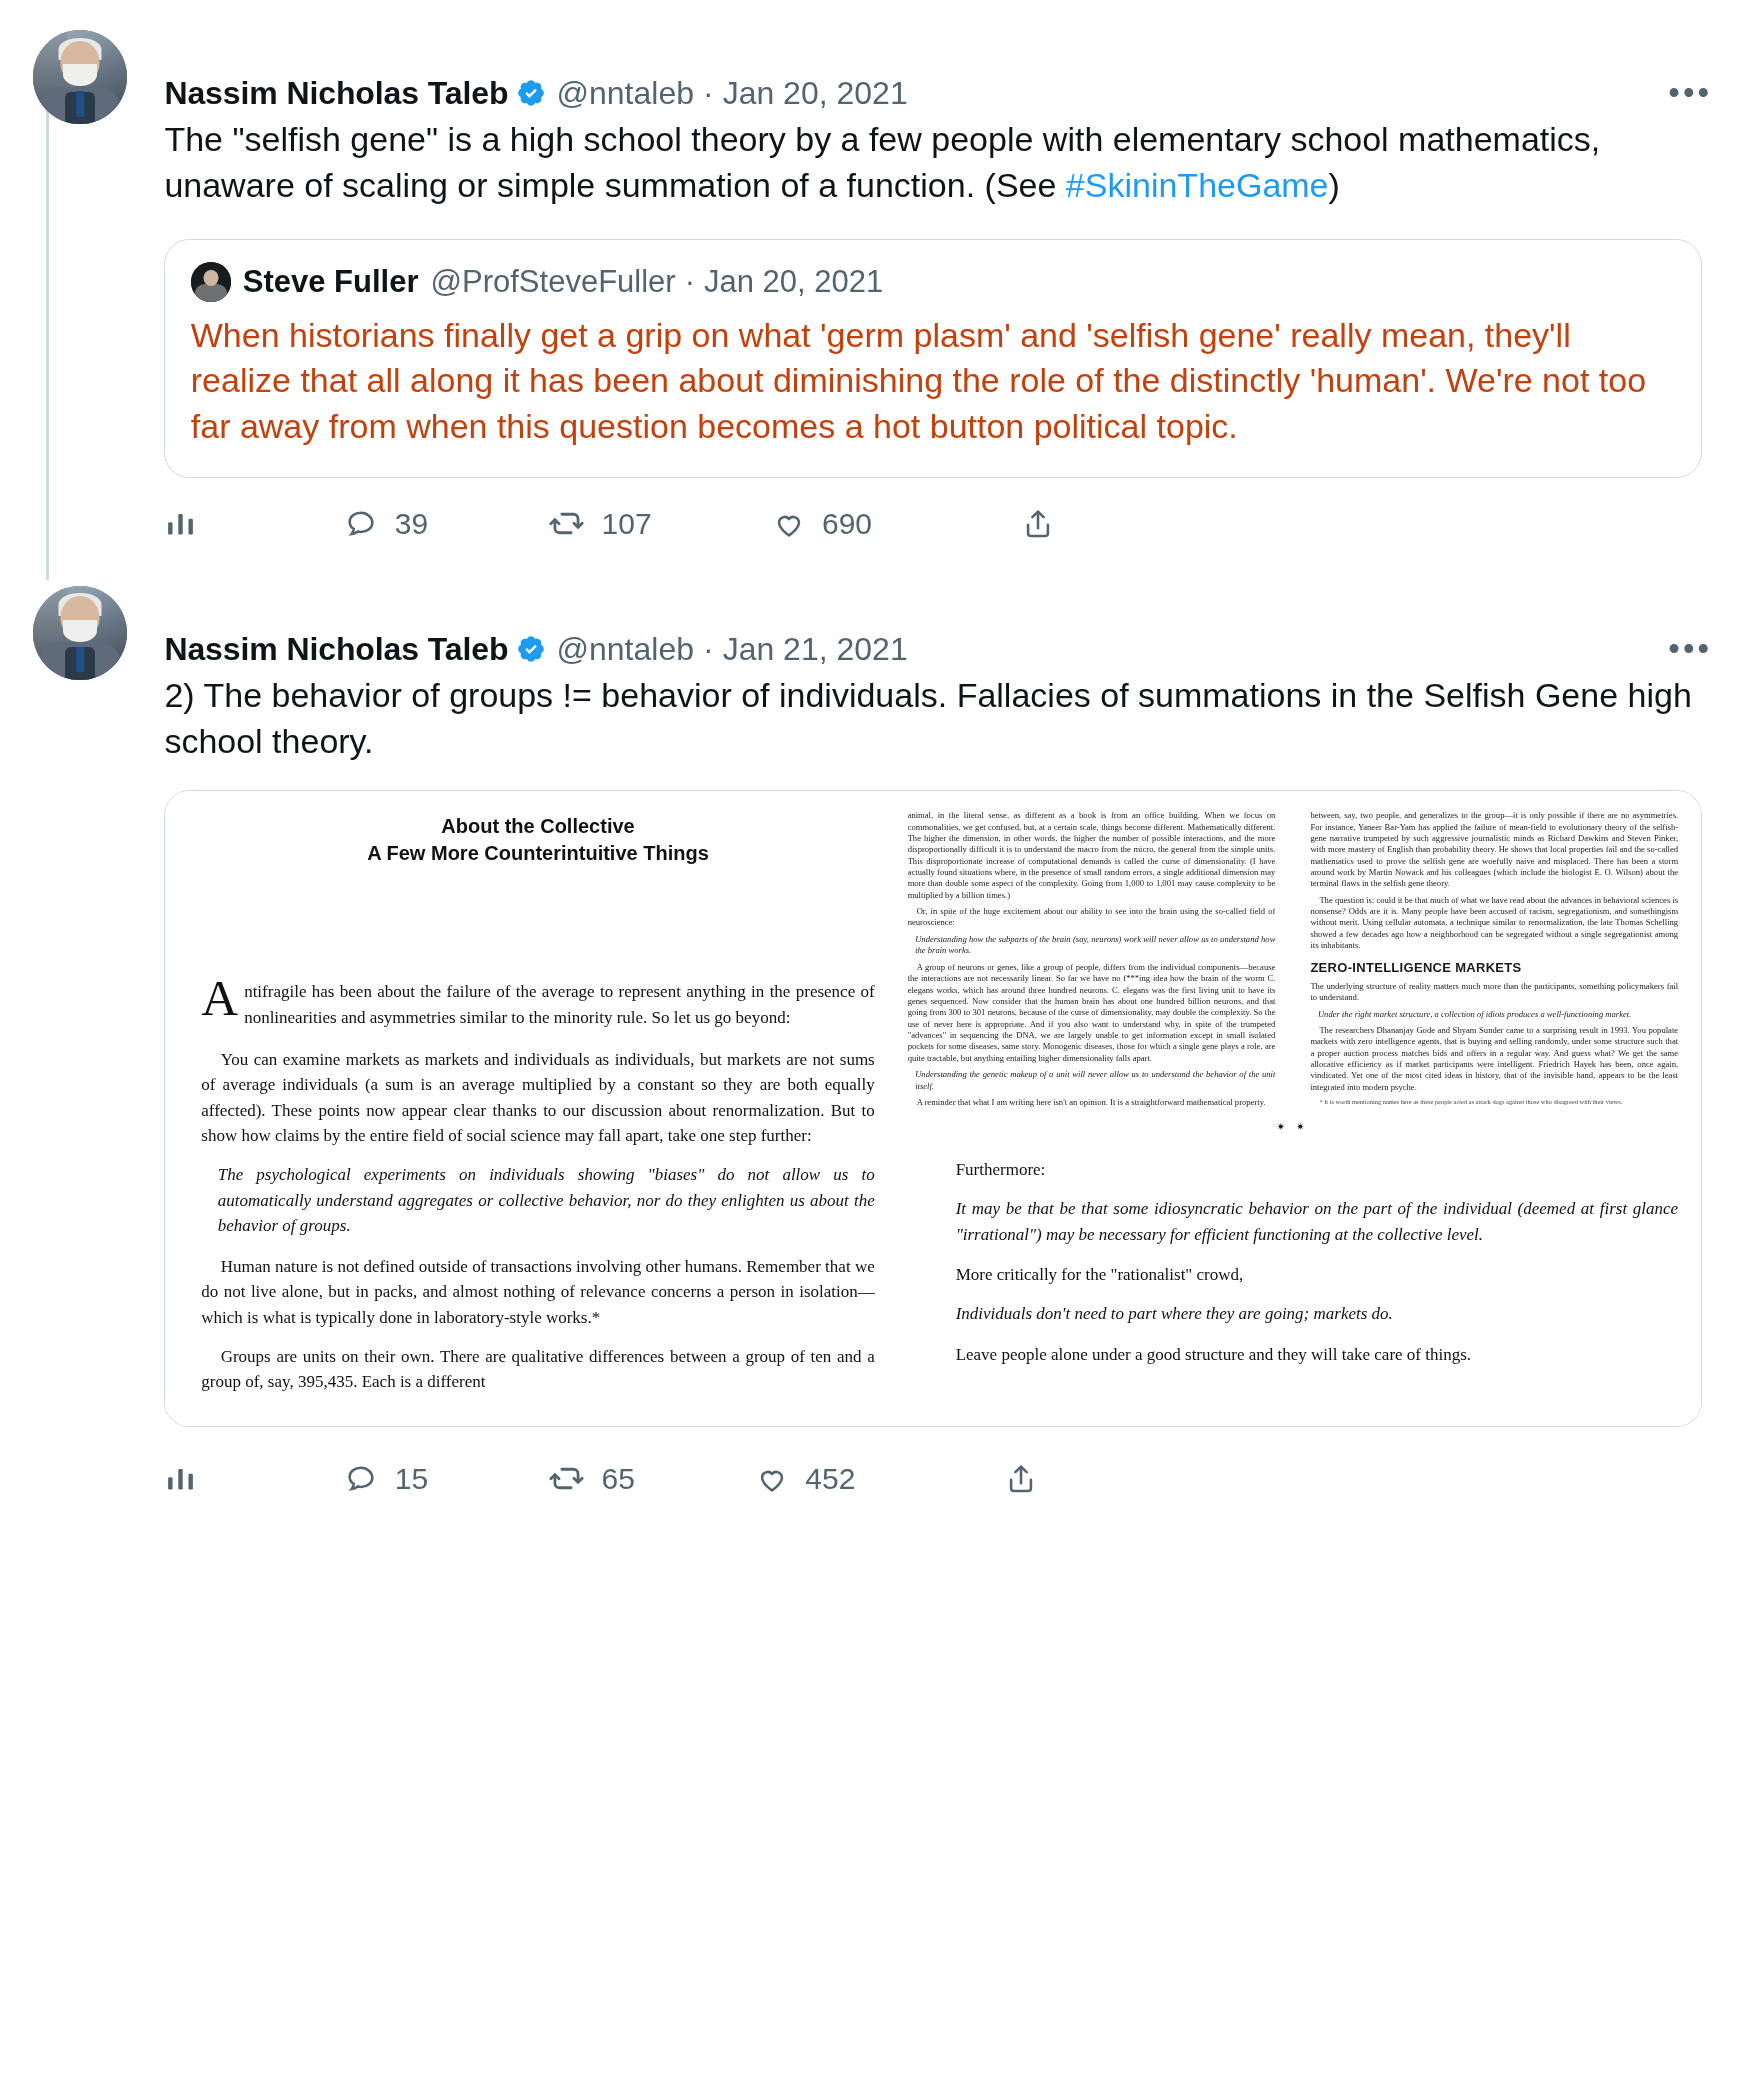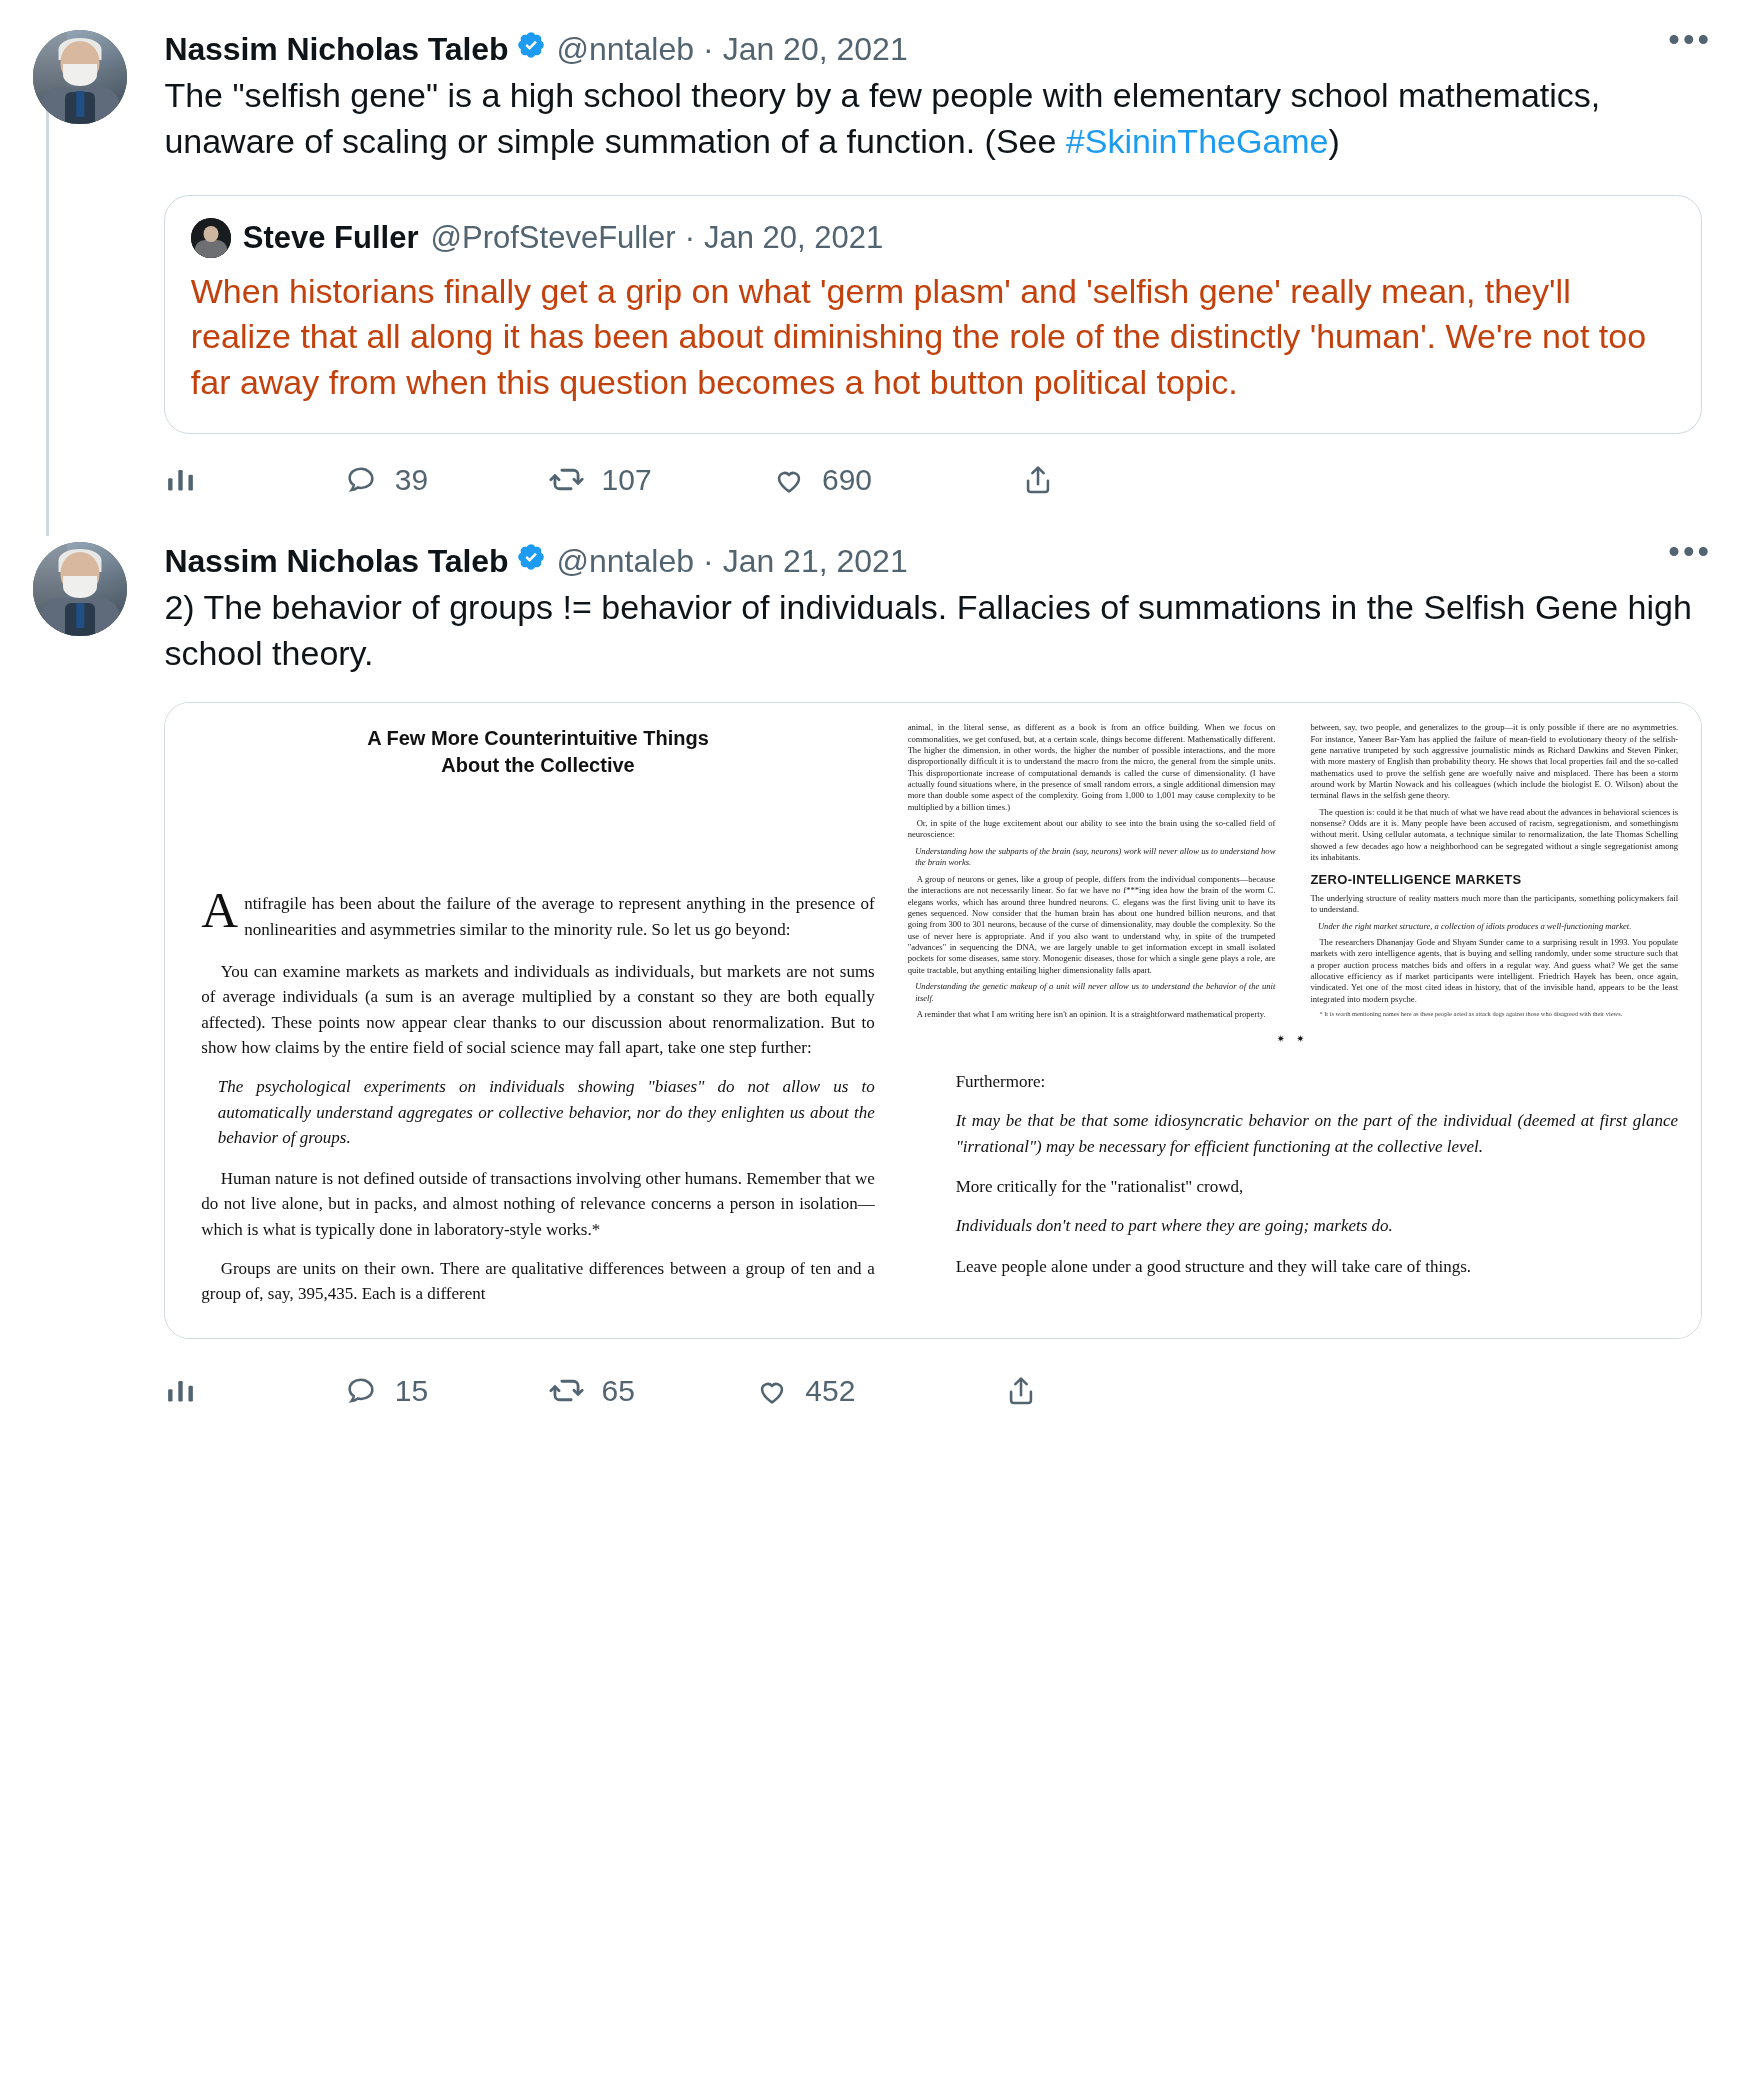--- a/index.html
+++ b/index.html
@@ -97,24 +97,25 @@
     background: #cfd9de;
   }
   .content-col {
     flex: 1 1 auto;
     min-width: 0;
     padding-left: 16.4px;
     padding-right: 7.5px;
   }
   .tweet-header {
     display: flex;
-    align-items: flex-start;
+    align-items: center;
     font-size: 32px;
     line-height: 1.2;
     white-space: nowrap;
+    margin-top: 44px;
   }
   .name {
     font-weight: bold;
     color: #0f1419;
     font-size: 32px;
     letter-spacing: -0.1px;
   }
   .verified {
     display: inline-flex;
     margin-left: 7.5px;
@@ -443,22 +444,22 @@
         <span class="more-btn">•••</span>
       </div>
 
       <div class="tweet-text">2) The behavior of groups != behavior of individuals. Fallacies of summations in the Selfish Gene high school theory.</div>
 
       <div class="media">
         <div class="book">
 
           <div class="pg-left">
             <div class="chapter-title">
+              <div>About the Collective</div>
               <div>A Few More Counterintuitive Things</div>
-              <div>About the Collective</div>
             </div>
             <div class="dropcap-para">
               <span class="dc">A</span><span>ntifragile has been about the failure of the average to represent anything in the presence of nonlinearities and asymmetries similar to the minority rule. So let us go beyond:</span>
             </div>
             <div class="p">You can examine markets as markets and individuals as individuals, but markets are not sums of average individuals (a sum is an average multiplied by a constant so they are both equally affected). These points now appear clear thanks to our discussion about renormalization. But to show how claims by the entire field of social science may fall apart, take one step further:</div>
             <div class="it">The psychological experiments on individuals showing "biases" do not allow us to automatically understand aggregates or collective behavior, nor do they enlighten us about the behavior of groups.</div>
             <div class="p">Human nature is not defined outside of transactions involving other humans. Remember that we do not live alone, but in packs, and almost nothing of relevance concerns a person in isolation—which is what is typically done in laboratory-style works.*</div>
             <div class="p">Groups are units on their own. There are qualitative differences between a group of ten and a group of, say, 395,435. Each is a different</div>
           </div>
 

